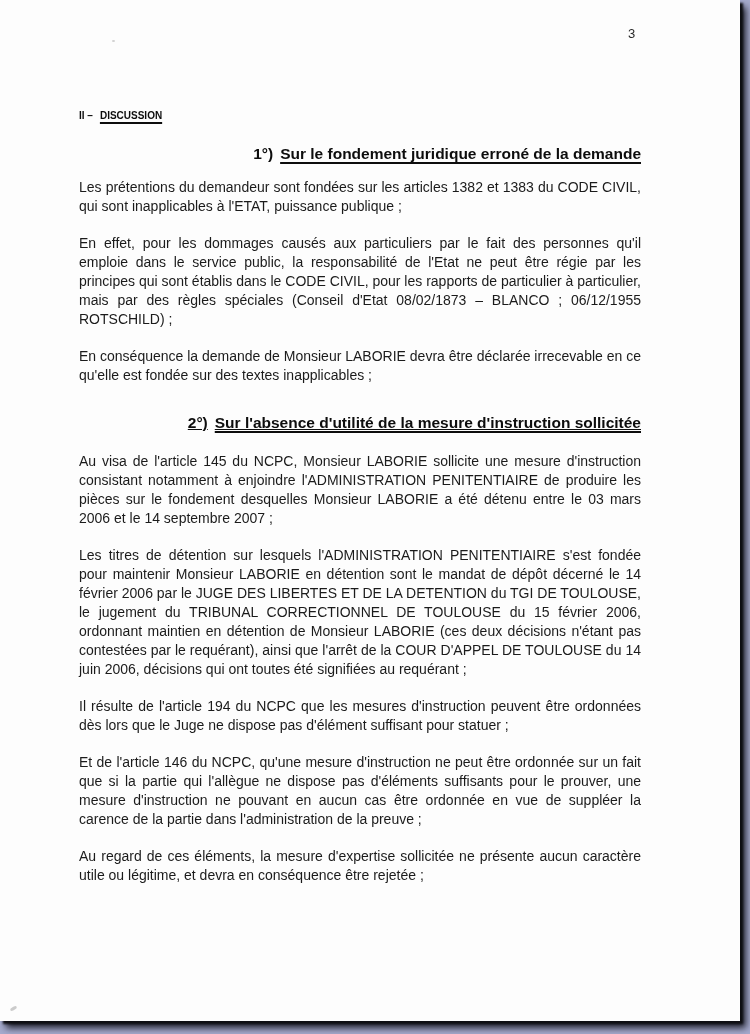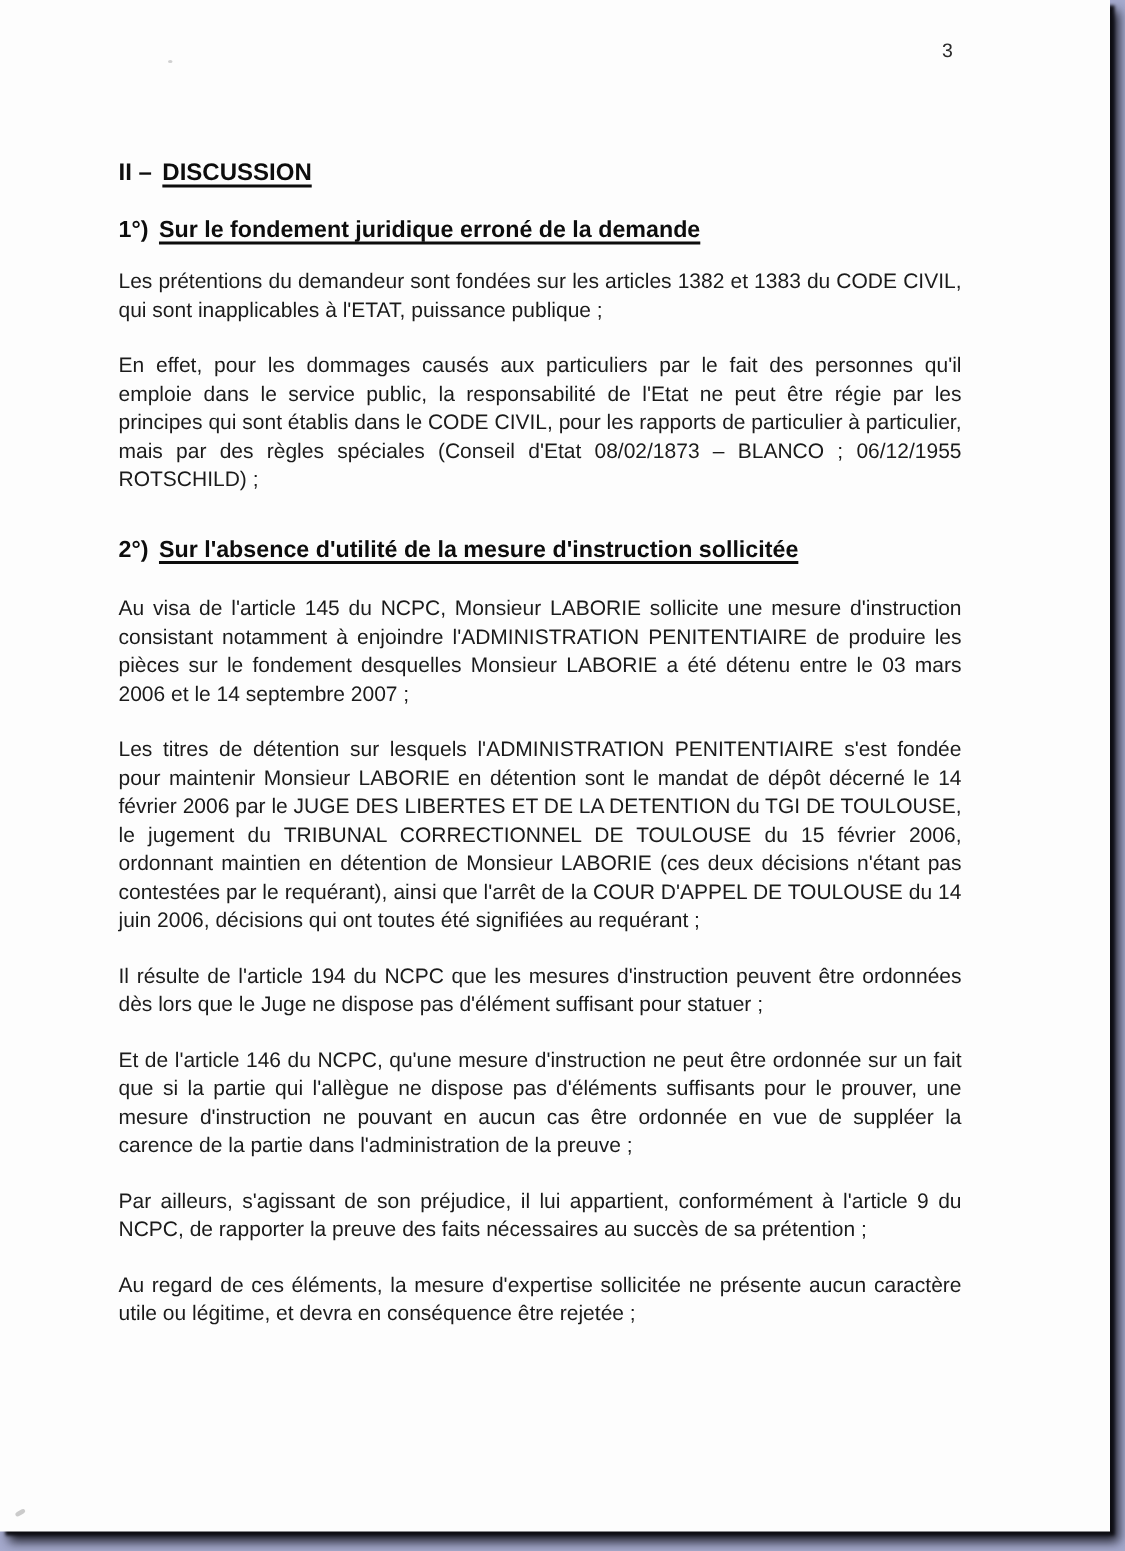--- a/index.html
+++ b/index.html
@@ -31,34 +31,34 @@
   .content {
     position: absolute;
     left: 79px; top: 106px;
     width: 562px;
     color: #1b1b1b;
     font-size: 14px;
     line-height: 19px;
     text-align: justify;
   }
   .h-main {
-    font-size: 16px;
+    font-size: 10px;
     font-weight: bold;
     color: #0d0d0d;
     margin: 0 0 19px 0;
     text-align: left;
   }
   .h-sub {
     font-size: 15.5px;
     font-weight: bold;
     color: #0d0d0d;
     margin: 0 0 15px 0;
-    text-align: left;
+    text-align: right;
   }
-  .h-sub.second { margin-top: 28px; margin-bottom: 20px; }
+  .h-sub.second { margin-top: 28px; margin-bottom: 20px; text-decoration: underline; }
   .h-prefix { margin-right: 7px; }
   .h-underlined {
     text-decoration: underline;
     text-decoration-thickness: 2px;
     text-underline-offset: 3px;
   }
   .para { margin: 0 0 18px 0; }
   .speck { position: absolute; background: #9a9a9a; border-radius: 50%; }
   .speck-1 { left: 112px; top: 40px; width: 3px; height: 2px; opacity: .45; }
   .speck-2 { left: 10px; top: 1007px; width: 7px; height: 3px; opacity: .5; transform: rotate(-30deg); border-radius: 40%; }
@@ -79,27 +79,27 @@
       <div class="h-main">
         <span class="h-prefix">II –</span><span class="h-underlined">DISCUSSION</span>
       </div>
 
       <div class="h-sub">
         <span class="h-prefix">1°)</span><span class="h-underlined">Sur le fondement juridique erroné de la demande</span>
       </div>
 
       <p class="para">Les prétentions du demandeur sont fondées sur les articles 1382 et 1383 du CODE CIVIL, qui sont inapplicables à l'ETAT, puissance publique ;</p>
       <p class="para">En effet, pour les dommages causés aux particuliers par le fait des personnes qu'il emploie dans le service public, la responsabilité de l'Etat ne peut être régie par les principes qui sont établis dans le CODE CIVIL, pour les rapports de particulier à particulier, mais par des règles spéciales (Conseil d'Etat 08/02/1873 – BLANCO ; 06/12/1955 ROTSCHILD) ;</p>
+      <p class="para">En conséquence la demande de Monsieur LABORIE devra être déclarée irrecevable en ce qu'elle est fondée sur des textes inapplicables ;</p>
 
       <div class="h-sub second">
         <span class="h-prefix">2°)</span><span class="h-underlined">Sur l'absence d'utilité de la mesure d'instruction sollicitée</span>
       </div>
 
       <p class="para">Au visa de l'article 145 du NCPC, Monsieur LABORIE sollicite une mesure d'instruction consistant notamment à enjoindre l'ADMINISTRATION PENITENTIAIRE de produire les pièces sur le fondement desquelles Monsieur LABORIE a été détenu entre le 03 mars 2006 et le 14 septembre 2007 ;</p>
       <p class="para">Les titres de détention sur lesquels l'ADMINISTRATION PENITENTIAIRE s'est fondée pour maintenir Monsieur LABORIE en détention sont le mandat de dépôt décerné le 14 février 2006 par le JUGE DES LIBERTES ET DE LA DETENTION du TGI DE TOULOUSE, le jugement du TRIBUNAL CORRECTIONNEL DE TOULOUSE du 15 février 2006, ordonnant maintien en détention de Monsieur LABORIE (ces deux décisions n'étant pas contestées par le requérant), ainsi que l'arrêt de la COUR D'APPEL DE TOULOUSE du 14 juin 2006, décisions qui ont toutes été signifiées au requérant ;</p>
       <p class="para">Il résulte de l'article 194 du NCPC que les mesures d'instruction peuvent être ordonnées dès lors que le Juge ne dispose pas d'élément suffisant pour statuer ;</p>
       <p class="para">Et de l'article 146 du NCPC, qu'une mesure d'instruction ne peut être ordonnée sur un fait que si la partie qui l'allègue ne dispose pas d'éléments suffisants pour le prouver, une mesure d'instruction ne pouvant en aucun cas être ordonnée en vue de suppléer la carence de la partie dans l'administration de la preuve ;</p>
-      <p class="para">Par ailleurs, s'agissant de son préjudice, il lui appartient, conformément à l'article 9 du NCPC, de rapporter la preuve des faits nécessaires au succès de sa prétention ;</p>
       <p class="para">Au regard de ces éléments, la mesure d'expertise sollicitée ne présente aucun caractère utile ou légitime, et devra en conséquence être rejetée ;</p>
 
     </div>
   </div>
 </div>
 
 </body></html>

